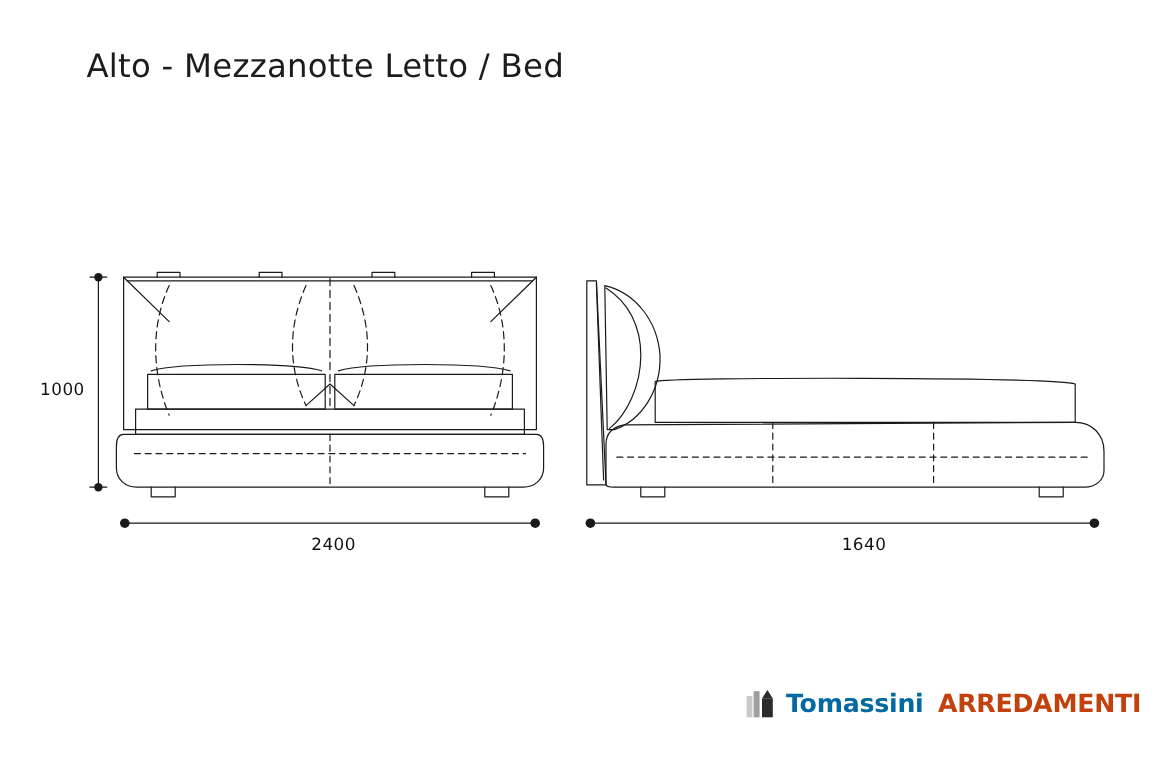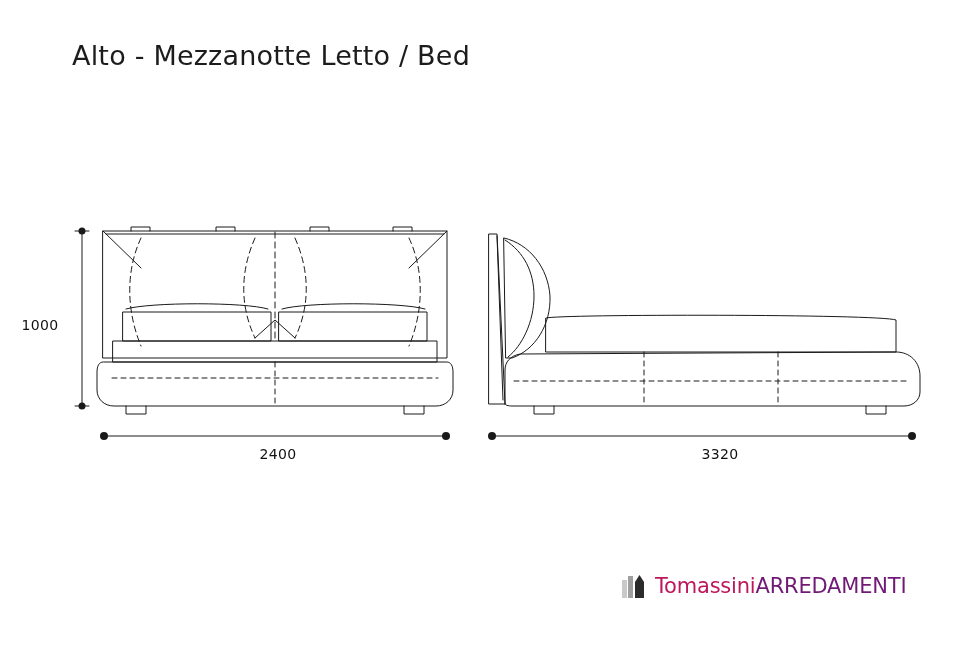--- a/index.html
+++ b/index.html
@@ -37,21 +37,21 @@
     left: 0;
     top: 0;
   }
   .dim-label {
     position: absolute;
     font-size: 14px;
     color: #111;
     letter-spacing: 0.4px;
   }
   #dim-height-label {
-    left: 12px;
+    left: 24px;
     top: 317px;
     width: 56px;
     text-align: center;
   }
   #dim-front-label {
     left: 243px;
     top: 446px;
     width: 70px;
     text-align: center;
   }
@@ -73,22 +73,22 @@
     width: 28px;
     height: 24px;
     margin-right: 5px;
     position: relative;
   }
   #logo-text {
     font-size: 21px;
     letter-spacing: -0.2px;
     white-space: nowrap;
   }
-  #logo-text .strong { color: #be185d; font-weight: 400; text-align: right; }
-  #logo-text .light { color: #701a75; font-weight: 400; }
+  #logo-text .strong { color: #0369a1; font-weight: 700; text-align: right; }
+  #logo-text .light { color: #c2410c; font-weight: 700; margin-left: 12px; }
 </style>
 </head>
 <body>
 
 <div id="page">
 
   <div id="title">Alto - Mezzanotte Letto / Bed</div>
 
   <svg id="drawing" width="972" height="648" viewBox="0 0 972 648">
 
@@ -178,21 +178,21 @@
           <circle cx="492" cy="436" r="4" fill="#1a1a1a" stroke="none"></circle>
           <circle cx="912" cy="436" r="4" fill="#1a1a1a" stroke="none"></circle>
         </g>
       </g>
 
     </g>
   </svg>
 
   <div class="dim-label" id="dim-height-label">1000</div>
   <div class="dim-label" id="dim-front-label">2400</div>
-  <div class="dim-label" id="dim-side-label">3320</div>
+  <div class="dim-label" id="dim-side-label">1640</div>
 
   <div id="logo">
     <div id="logo-mark">
       <svg width="28" height="24" viewBox="0 0 28 24">
         <rect x="0" y="6" width="5" height="18" fill="#c9c9c9"></rect>
         <rect x="6" y="2" width="5" height="22" fill="#9f9f9f"></rect>
         <rect x="13" y="8" width="9" height="16" fill="#2b2b2b"></rect>
         <polygon points="13,8 17.5,1 22,8" fill="#2b2b2b"></polygon>
       </svg>
     </div>

